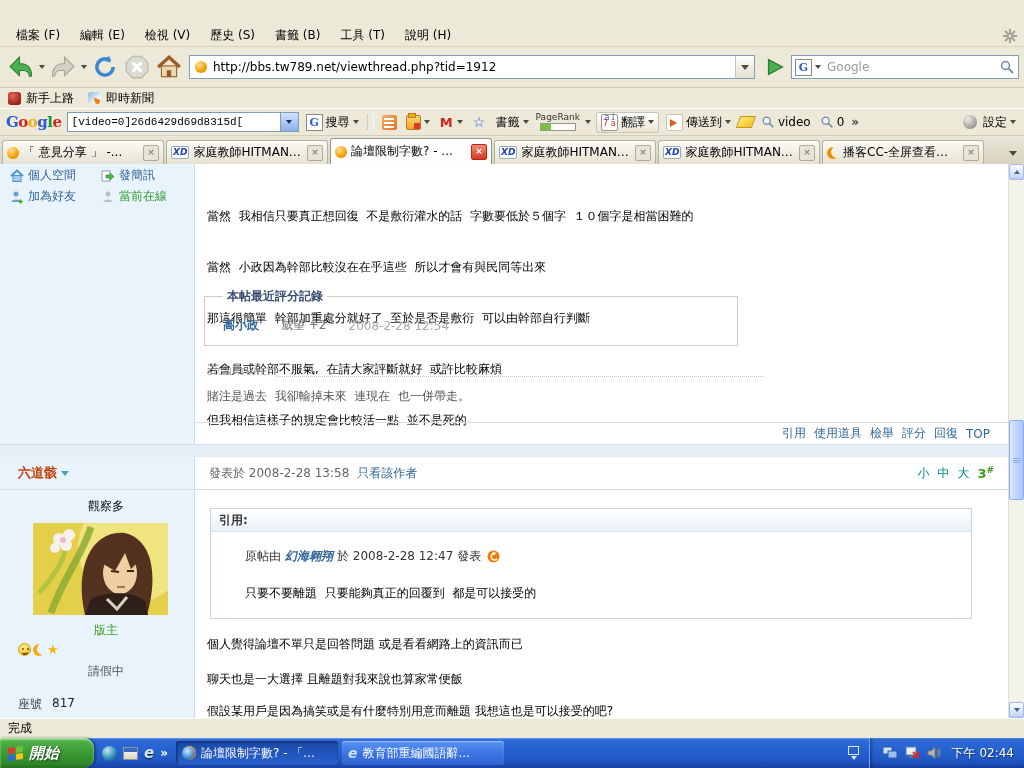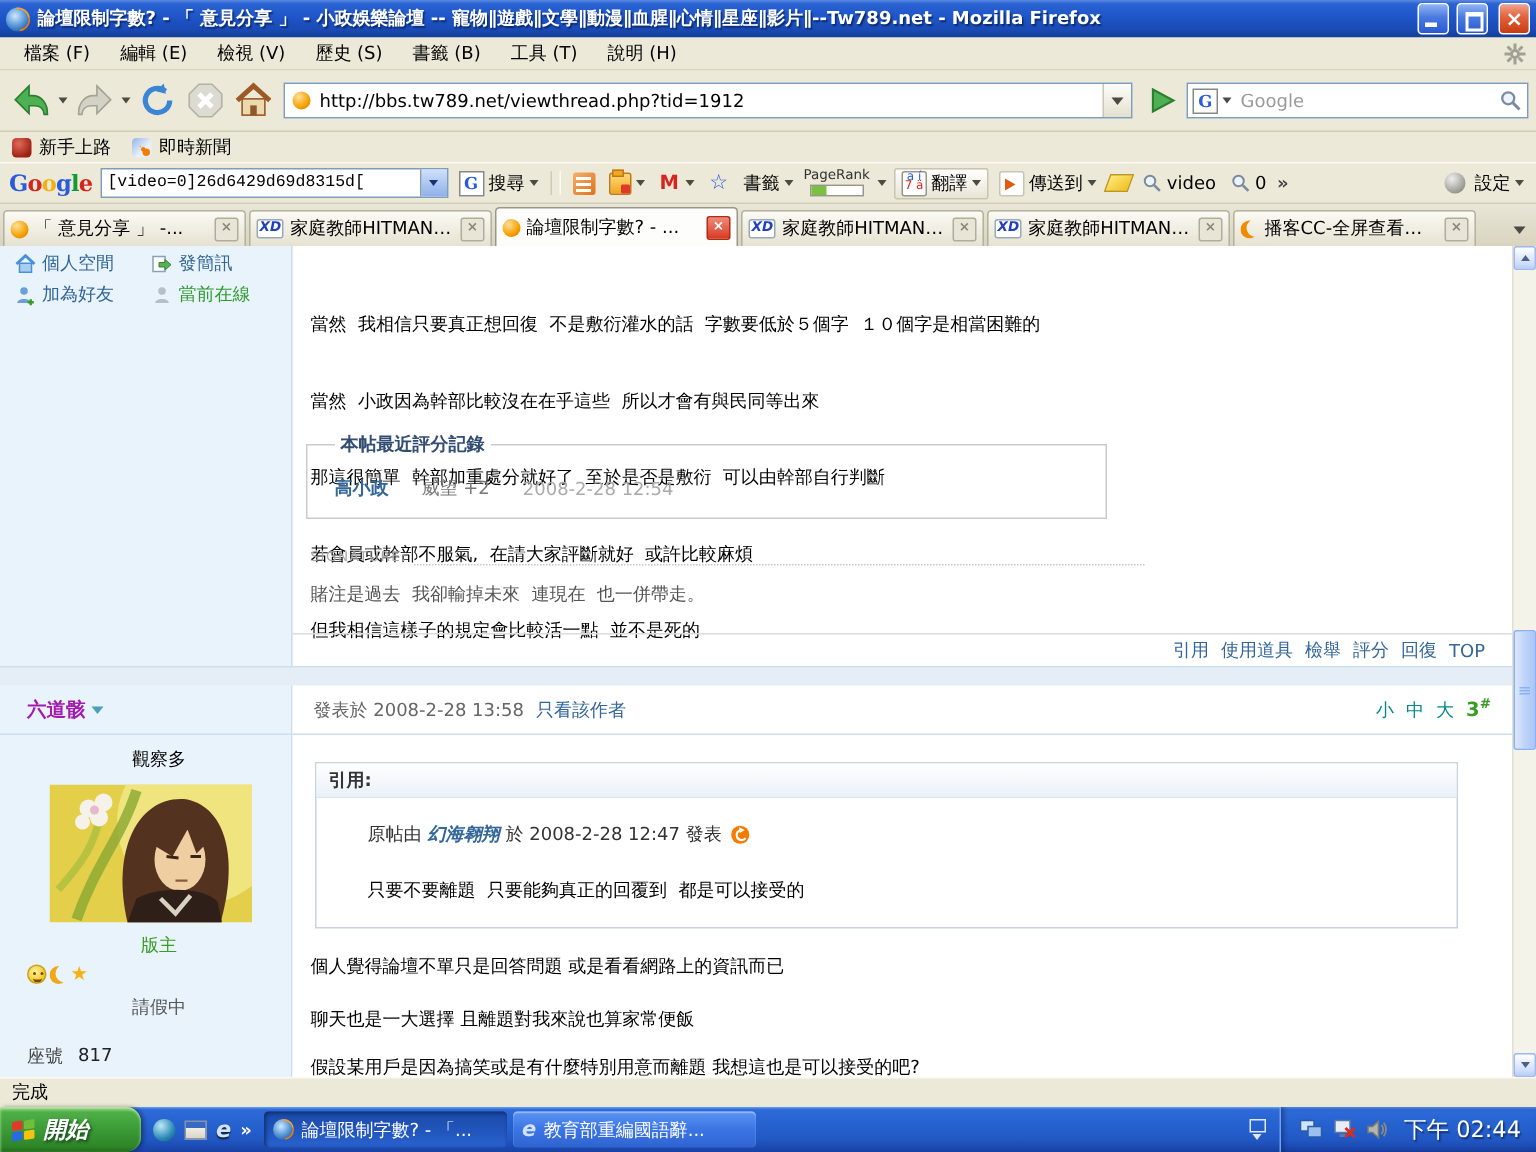--- a/index.html
+++ b/index.html
@@ -146,21 +146,21 @@
   .sig-label{font-size:9px;color:#a9a9a9;letter-spacing:1px;}
   .sig-dots{flex:1;border-bottom:1px dotted #c6c6c6;height:8px;margin-left:4px;}
   .sigtext{left:207px;top:224px;color:#555;white-space:pre-wrap;}
 
   .p1-actions{left:195px;top:258px;width:813px;height:22px;border-top:1px solid #dcdcdc;
     display:flex;align-items:center;justify-content:flex-end;gap:8px;padding-right:18px;box-sizing:border-box;color:#336699;}
 
   .post-sep{left:0;top:280px;width:1008px;height:13px;background:#E5EEF7;border-top:1px solid #CFDEEC;}
 
   .p2-header-left{left:0;top:293px;width:195px;height:33px;display:flex;align-items:center;padding-left:18px;box-sizing:border-box;border-bottom:1px solid #CFDEEC;}
-  .p2-author{color:#a21caf;font-weight:bold;font-size:13px;}
+  .p2-author{color:#c2410c;font-weight:bold;font-size:13px;}
   .tri-dn{width:0;height:0;border-left:4px solid transparent;border-right:4px solid transparent;border-top:5px solid #4aa0b5;margin-left:4px;}
   .p2-header-right{left:195px;top:293px;width:813px;height:33px;background:#fff;border-bottom:1px solid #CFDEEC;
     display:flex;align-items:center;padding:0 14px;box-sizing:border-box;gap:8px;}
   .posted{color:#666;}
   .fontsize{color:#008a8a;}
   .floor{color:#3a9d23;font-weight:bold;font-size:13px;}
   .floor sup{font-size:9px;}
   .hr-right{margin-left:auto;display:flex;align-items:center;gap:8px;}
 
   .p2-side{left:0;top:326px;width:195px;height:228px;padding:8px 0 0 18px;box-sizing:border-box;text-align:center;}
@@ -231,40 +231,27 @@
   .taskbtn.active{background:linear-gradient(180deg,#1b4aa8,#2257bf 60%,#2a63cf);box-shadow:inset 1px 1px 3px #0e2a66;}
   .taskbtn .lbl{flex:1;white-space:nowrap;overflow:hidden;font-size:12px;}
   .ie-ico{color:#cfe3ff;font-weight:bold;font-style:italic;font-size:14px;flex:0 0 auto;}
   .ie-ico::before{content:"e";}
   .tb-chevron{margin-left:auto;display:flex;flex-direction:column;align-items:center;justify-content:center;gap:1px;width:30px;}
   .tb-chevron .w{width:9px;height:7px;border:1px solid #dfe8fa;background:transparent;}
   .tb-chevron .c{width:0;height:0;border-left:3px solid transparent;border-right:3px solid transparent;border-top:4px solid #dfe8fa;}
   .tray{height:30px;display:flex;align-items:center;gap:6px;padding:0 10px 0 12px;flex:0 0 auto;
     border-left:1px solid #6fa3ee;box-shadow:inset 2px 0 3px rgba(10,30,90,.45);}
   .tray-ico{width:16px;height:14px;flex:0 0 auto;}
-  .clock{color:#fff;font-size:15px;text-shadow:1px 1px 1px #14306e;margin-left:4px;white-space:nowrap;}
+  .clock{color:#fff;font-size:12px;text-shadow:1px 1px 1px #14306e;margin-left:4px;white-space:nowrap;}
 </style>
 </head>
 <body>
 
 <div id="screen">
 
-  <div class="titlebar">
-    <span class="fficon"></span>
-    <span class="title-text">論壇限制字數? - 「  意見分享  」 - 小政娛樂論壇 -- 寵物∥遊戲∥文學∥動漫∥血腥∥心情∥星座∥影片∥--Tw789.net - Mozilla Firefox</span>
-    <span class="winbtn">
-        <span class="min-glyph"></span>
-      </span>
-    <span class="winbtn">
-        <span class="rest-glyph"></span>
-      </span>
-    <span class="winbtn close">
-        <span class="x-glyph">×</span>
-      </span>
-  </div>
 
   <div class="menubar">
     <span class="menu-item">檔案 (F)</span>
     <span class="menu-item">編輯 (E)</span>
     <span class="menu-item">檢視 (V)</span>
     <span class="menu-item">歷史 (S)</span>
     <span class="menu-item">書籤 (B)</span>
     <span class="menu-item">工具 (T)</span>
     <span class="menu-item">說明 (H)</span>
     <span class="throbber">

